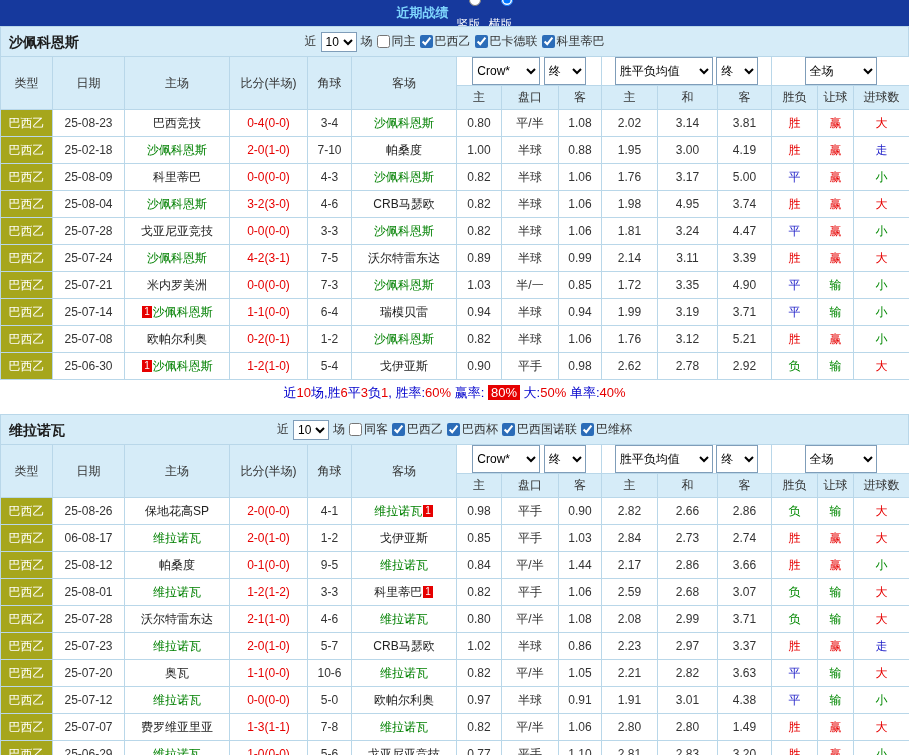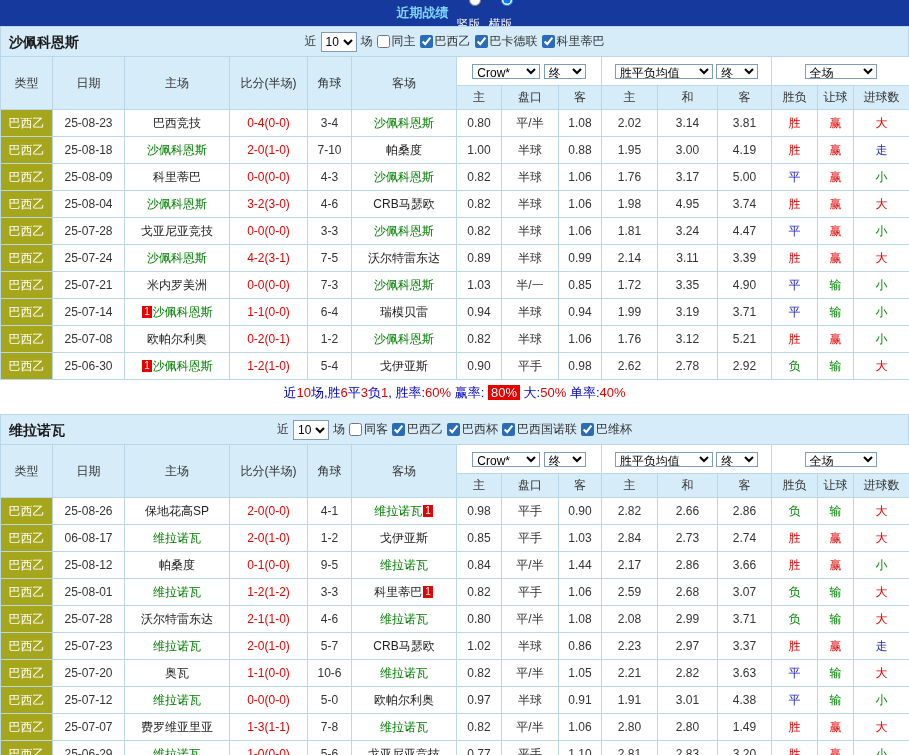--- a/index.html
+++ b/index.html
@@ -58,21 +58,21 @@
     border: 1px solid #b9d7e9;
     text-align: center;
     white-space: nowrap;
     overflow: hidden;
     padding: 0;
   }
   thead th { background: #d6ecf8; font-weight: normal; color: #333; font-size: 12px; }
   thead tr.h1 th { height: 29px; }
   thead tr.h2 th { height: 24px; }
   thead th.selcell { background: #fff; }
-  .sel { height: 15px; font-size: 12px; border: 1px solid #7f9db9; background: #fff; vertical-align: middle; }
+  .sel { height: 28px; font-size: 12px; border: 1px solid #7f9db9; background: #fff; vertical-align: middle; }
   .w66 { width: 68px; } .w42 { width: 42px; } .w96 { width: 98px; } .w72 { width: 72px; }
 
   tbody td { height: 27px; background: #fff; font-size: 12px; color: #333; }
   td.type { background: var(--typebg, #a6a61c); color: #fff; }
   td.score { color: var(--score, #e60000); }
   .focal { color: var(--focal, #008000); cursor: pointer; }
   .team { color: #222; cursor: pointer; }
   .badge {
     display: inline-block;
     background: var(--badge, #e60000);
@@ -197,21 +197,21 @@
           <td>1.08</td>
           <td>2.02</td>
           <td>3.14</td>
           <td>3.81</td>
           <td class="res" style="color: rgb(230, 0, 0);">胜</td>
           <td class="res" style="color: rgb(230, 0, 0);">赢</td>
           <td class="res" style="color: rgb(230, 0, 0);">大</td>
         </tr>
         <tr>
           <td class="type">巴西乙</td>
-          <td>25-08-18</td>
+          <td>25-02-18</td>
           <td><span class="focal">沙佩科恩斯</span></td>
           <td class="score">2-0(1-0)</td>
           <td>7-10</td>
           <td><span class="team">帕桑度</span></td>
           <td>1.00</td>
           <td>半球</td>
           <td>0.88</td>
           <td>1.95</td>
           <td>3.00</td>
           <td>4.19</td>

